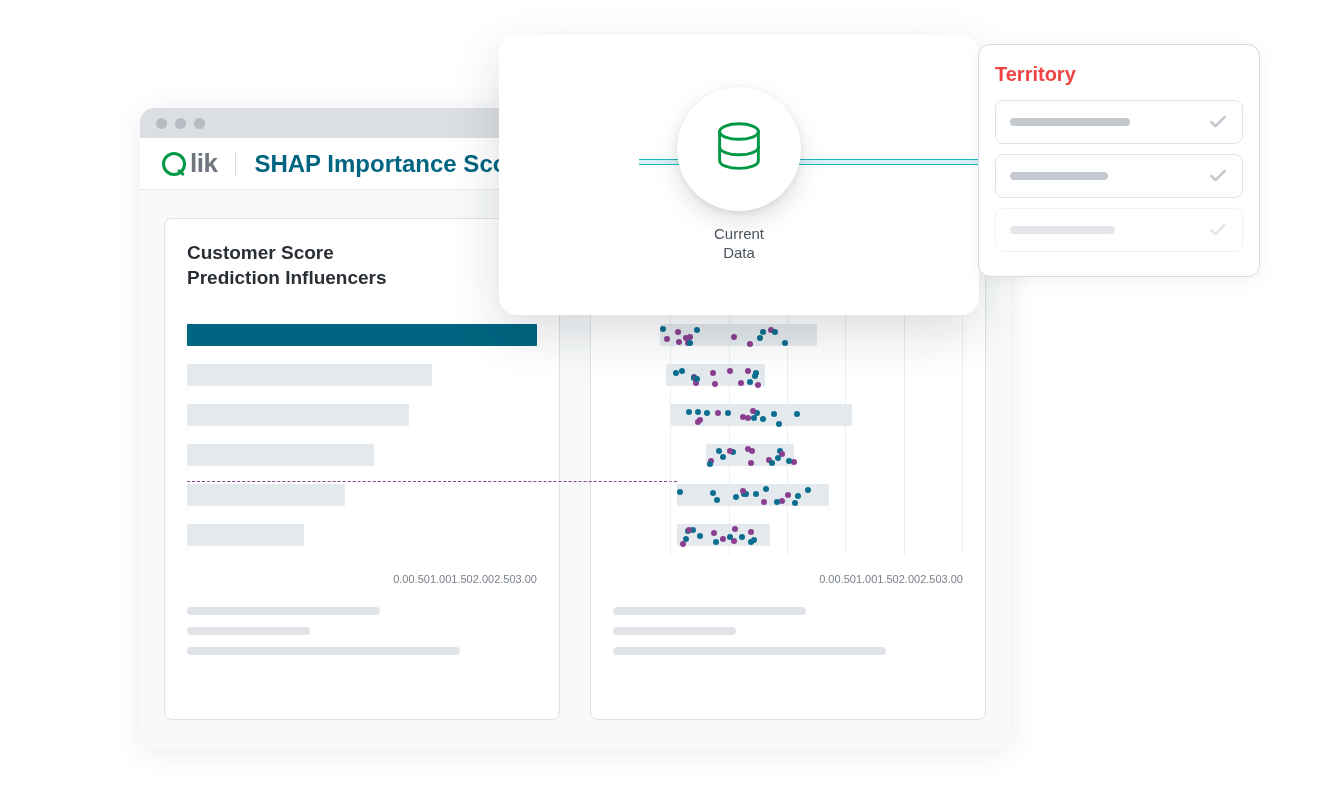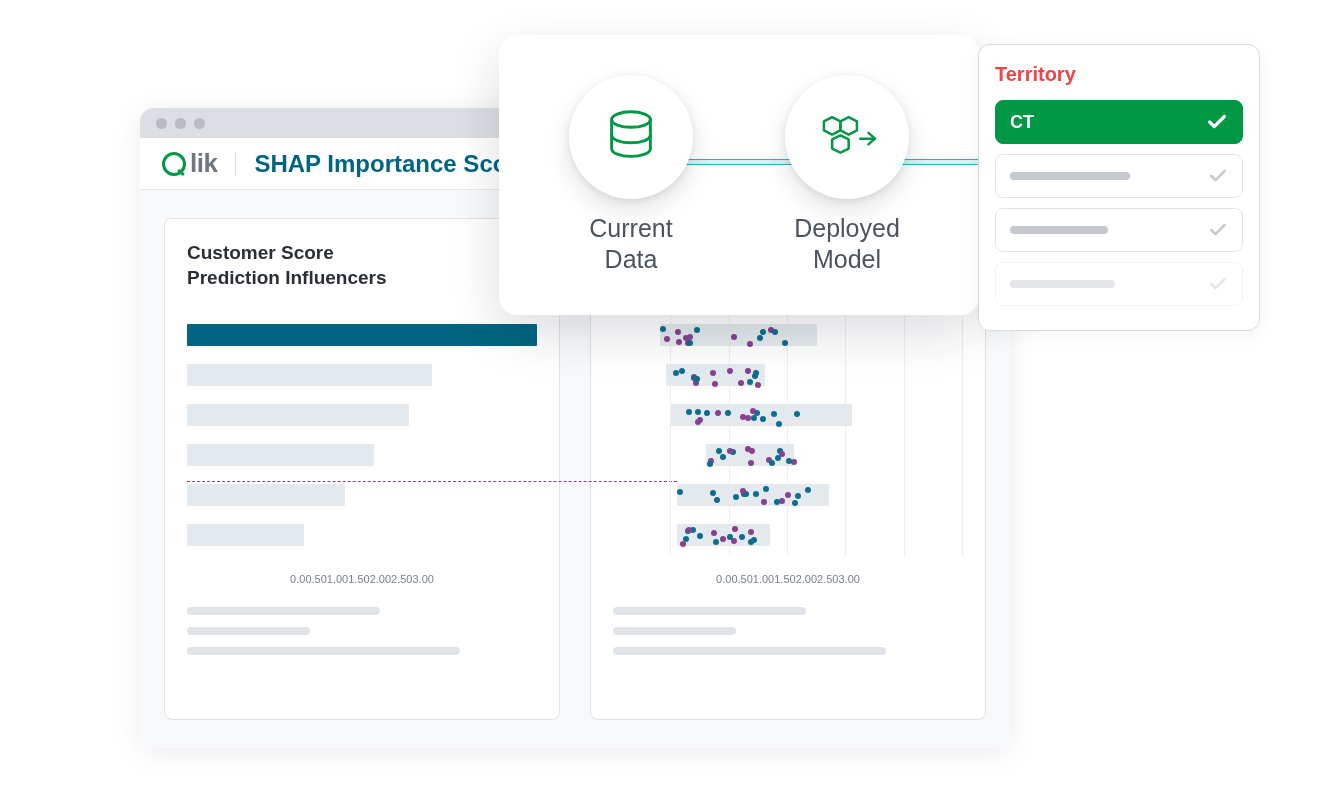--- a/index.html
+++ b/index.html
@@ -119,21 +119,21 @@
     height:24px;
     pointer-events:none;
   }
   .dot-pt{
     position:absolute;
     width:6px;height:6px;border-radius:50%;
   }
 
   .axis {
     display:flex;
-    justify-content:center;
+    justify-content:flex-end;
     margin-top:18px;
     font-size:11px;
     color:#7a8089;
   }
 
   .placeholder-lines { margin-top:22px; display:flex; flex-direction:column; gap:12px;}
   .ph { height:8px; background:#e0e4e8; border-radius:4px; }
 
   
   .pipeline-card {
@@ -164,21 +164,21 @@
   .pipe-node{
     display:flex; flex-direction:column; align-items:center; gap:14px;
   }
   .pipe-circle{
     width:124px;height:124px;border-radius:50%;
     background:#fff;
     box-shadow:0 10px 26px rgba(0,0,0,0.12), 0 2px 6px rgba(0,0,0,0.08);
     display:flex;align-items:center;justify-content:center;
   }
   .pipe-label{
-    text-align:center; font-size:25px; color:#4b535d; font-weight:500; line-height:1.25;
+    text-align:center; font-size:15px; color:#4b535d; font-weight:500; line-height:1.25;
   }
 
   
   .territory{
     position:absolute;
     right:80px;
     top:44px;
     width:282px;
     background:#fff;
     border:1px solid #d6dbe0;
@@ -430,44 +430,25 @@
       <svg width="62" height="62" viewBox="0 0 64 64" fill="none" stroke="#009845" stroke-width="3" stroke-linecap="round">
         <ellipse cx="32" cy="14" rx="20" ry="8"></ellipse>
         <path d="M12 14 V44 c0 4.4 9 8 20 8 s20-3.6 20-8 V14"></path>
         <path d="M12 30 c0 4.4 9 8 20 8 s20-3.6 20-8"></path>
       </svg>
     </div>
     <div class="pipe-label" style="white-space:pre-line">Current
 Data</div>
   </div>
 
-  <div class="pipe-node">
-    <div class="pipe-circle">
-      <svg width="66" height="62" viewBox="0 0 80 64" fill="none" stroke="#009845" stroke-width="3" stroke-linejoin="round" stroke-linecap="round">
-        <path d="M22 8 l10 5 v11 l-10 5 -10-5 V13 z"></path>
-        <path d="M42 8 l10 5 v11 l-10 5 -10-5 V13 z"></path>
-        <path d="M32 30 l10 5 v11 l-10 5 -10-5 V35 z"></path>
-        <path d="M56 34 h16"></path>
-        <path d="M66 27 l8 7 -8 7"></path>
-      </svg>
-    </div>
-    <div class="pipe-label" style="white-space:pre-line">Deployed
-Model</div>
-  </div>
 </div>
 
 <div class="territory">
   <div class="territory-title">Territory</div>
 
-  <div class="territory-item selected">
-    <span class="label">CT</span>
-    <svg width="22" height="22" viewBox="0 0 24 24" fill="none" stroke-width="3.5" stroke-linecap="round" stroke-linejoin="round">
-        <polyline points="4 12 9 17 20 6"></polyline>
-      </svg>
-  </div>
 
   <div class="territory-item">
     <span class="stub" style="width:55%"></span>
     <svg width="20" height="20" viewBox="0 0 24 24" fill="none" stroke-width="3" stroke-linecap="round" stroke-linejoin="round">
         <polyline points="4 12 9 17 20 6"></polyline>
       </svg>
   </div>
   <div class="territory-item">
     <span class="stub" style="width:45%"></span>
     <svg width="20" height="20" viewBox="0 0 24 24" fill="none" stroke-width="3" stroke-linecap="round" stroke-linejoin="round">

